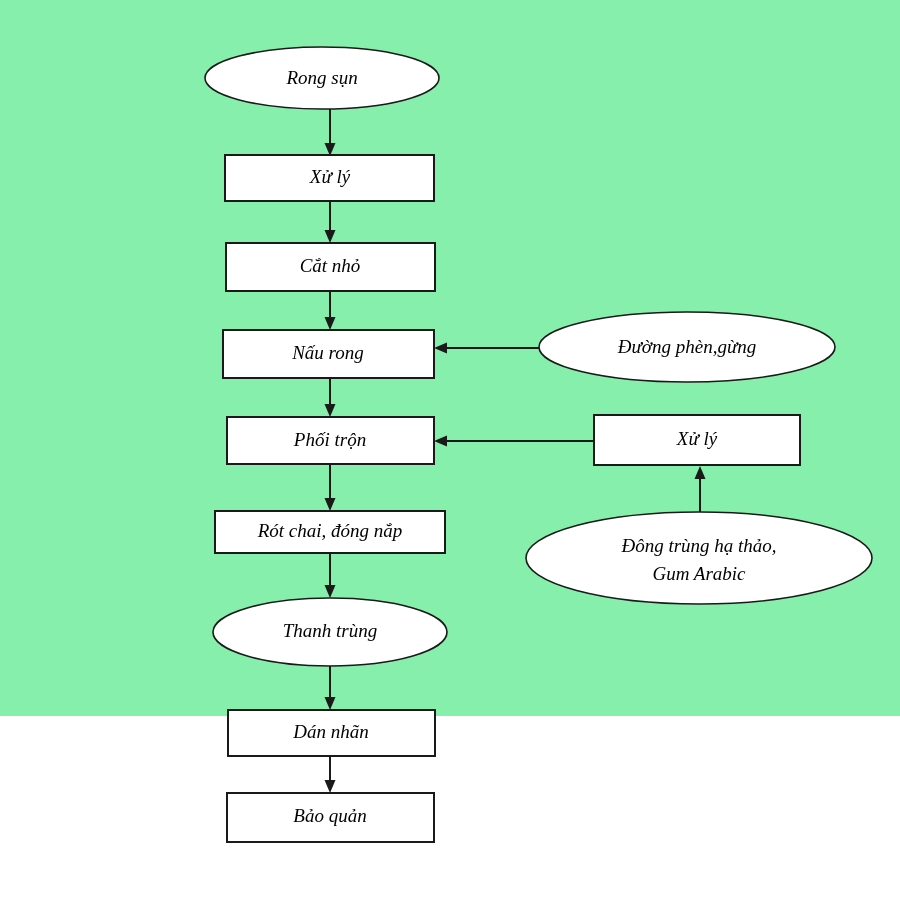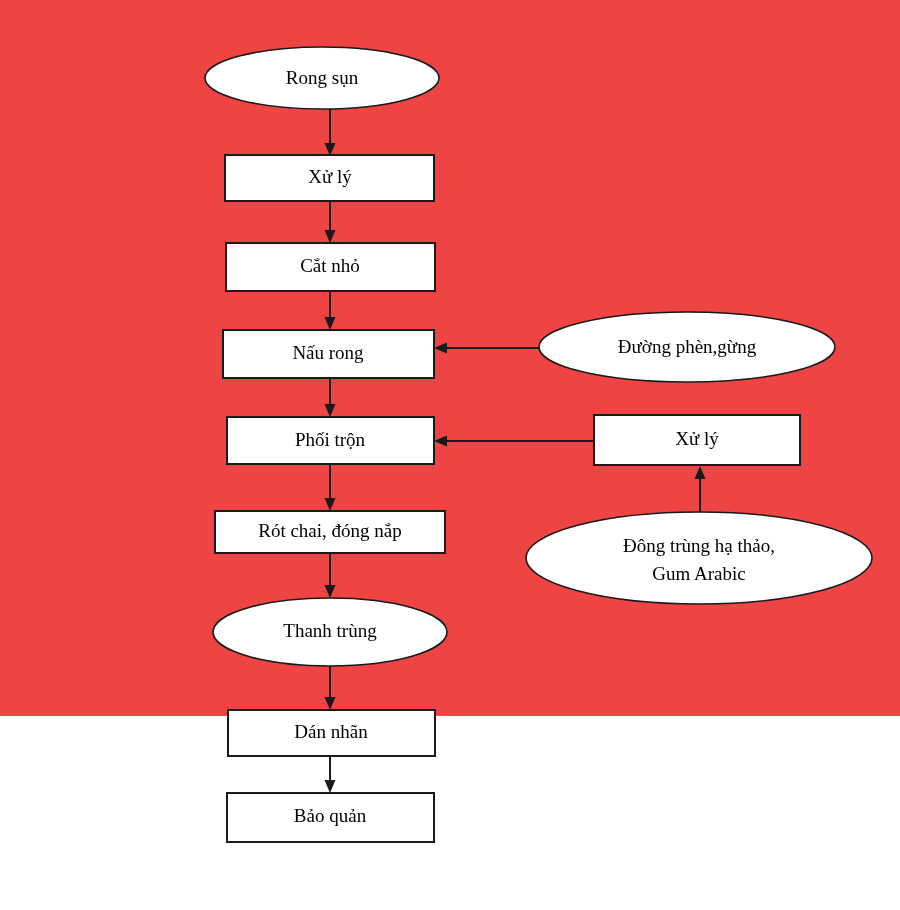--- a/index.html
+++ b/index.html
@@ -10,21 +10,22 @@
   body {
     width: 900px;
     height: 910px;
     font-family: "Liberation Serif", "DejaVu Serif", serif;
     overflow: hidden;
   }
   #flowchart-root {
     position: relative;
     width: 900px;
     height: 716px;
-    background: #ef4444;
+    background: #86efac;
+    font-style: italic;
   }
   svg.chart-canvas {
     display: block;
     width: 900px;
     height: 910px;
   }
   .node-shape {
     fill: #ffffff;
     stroke: #1a1a1a;
   }

